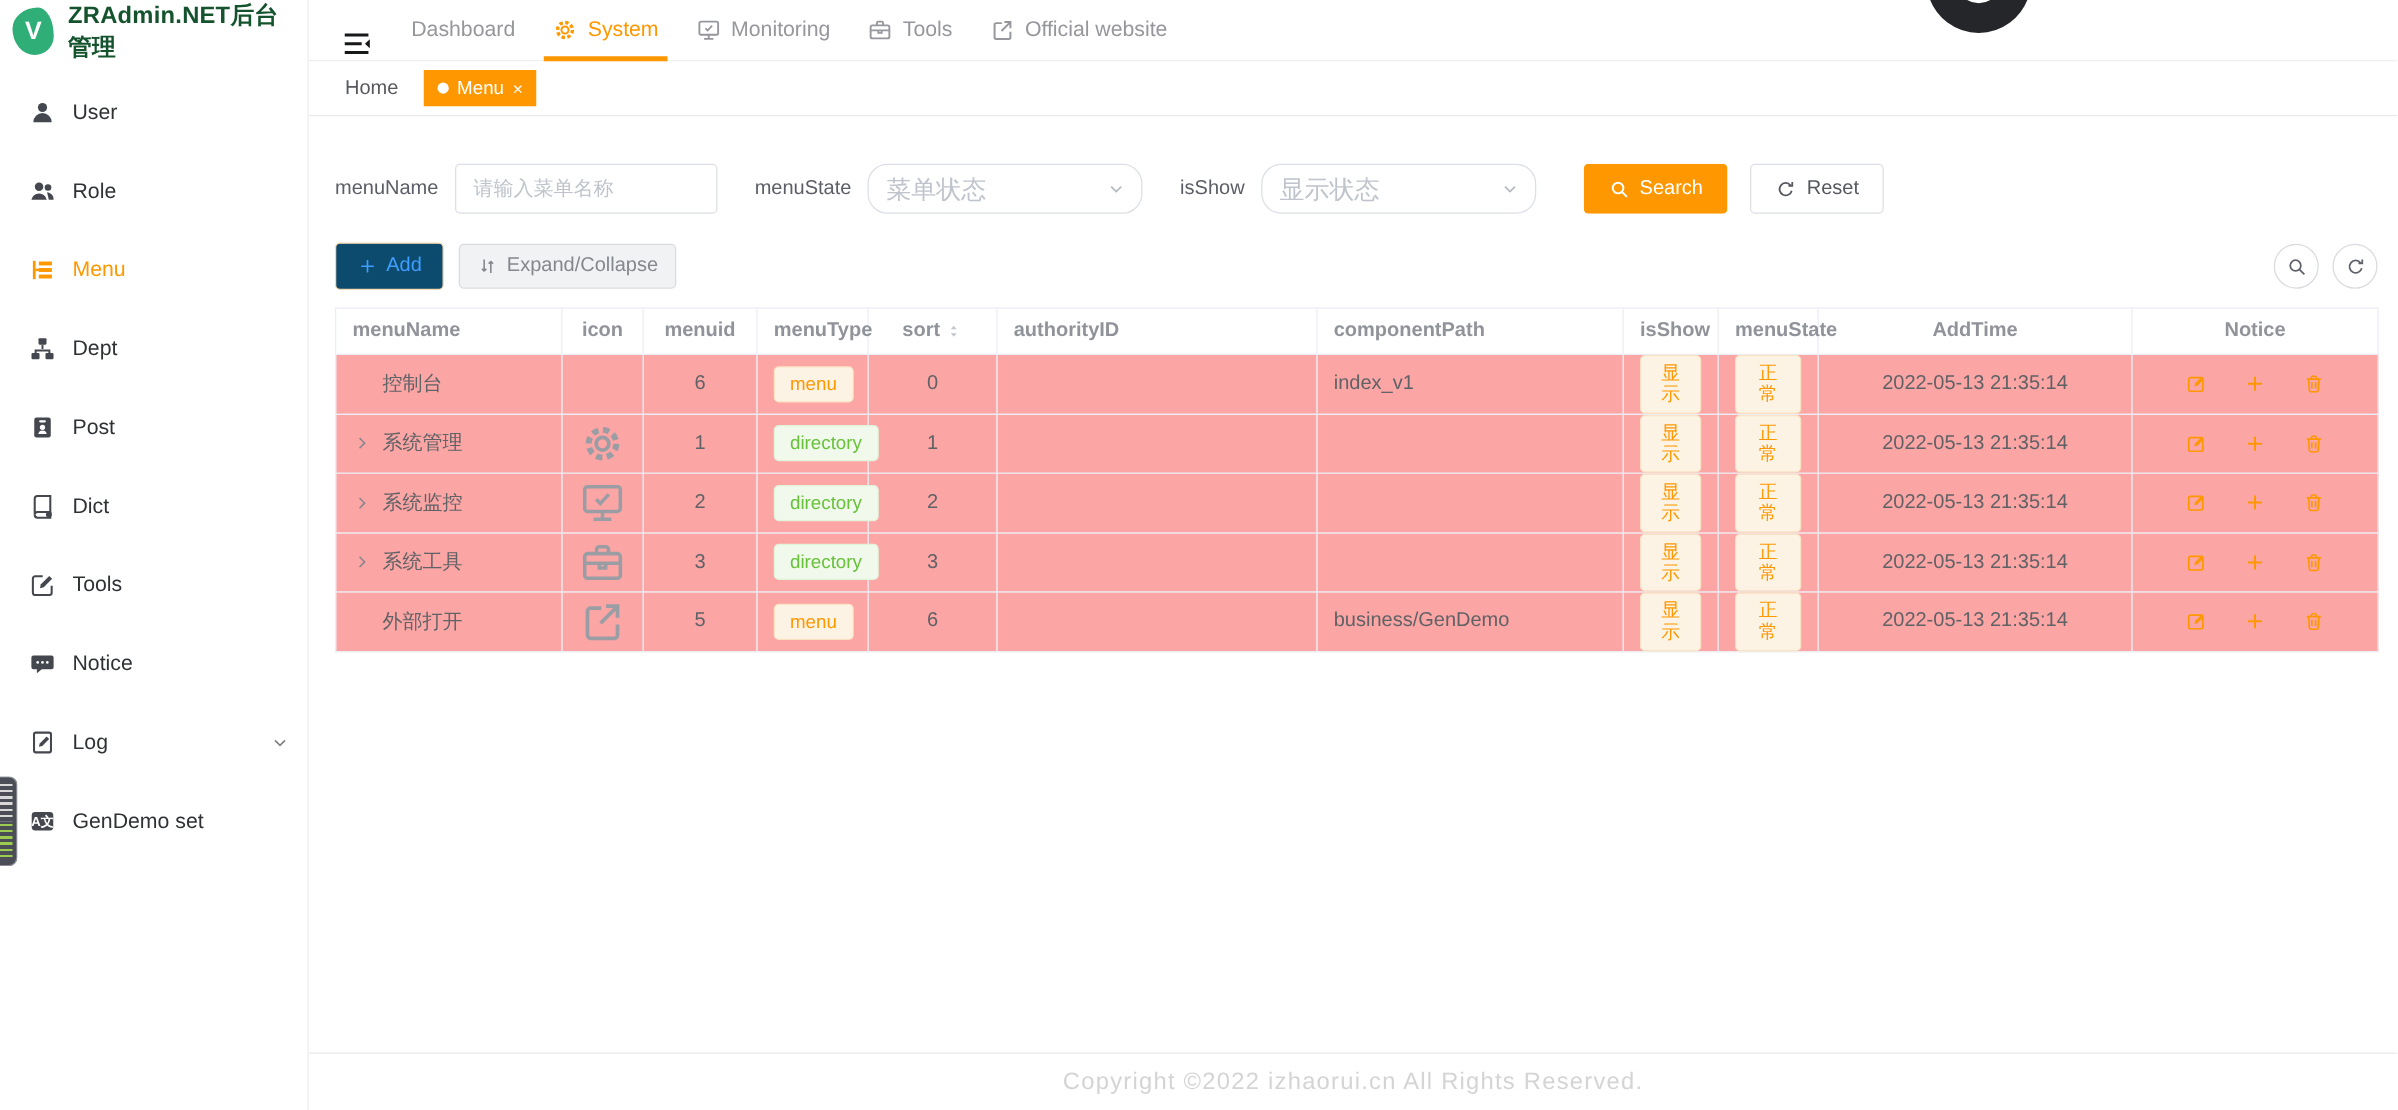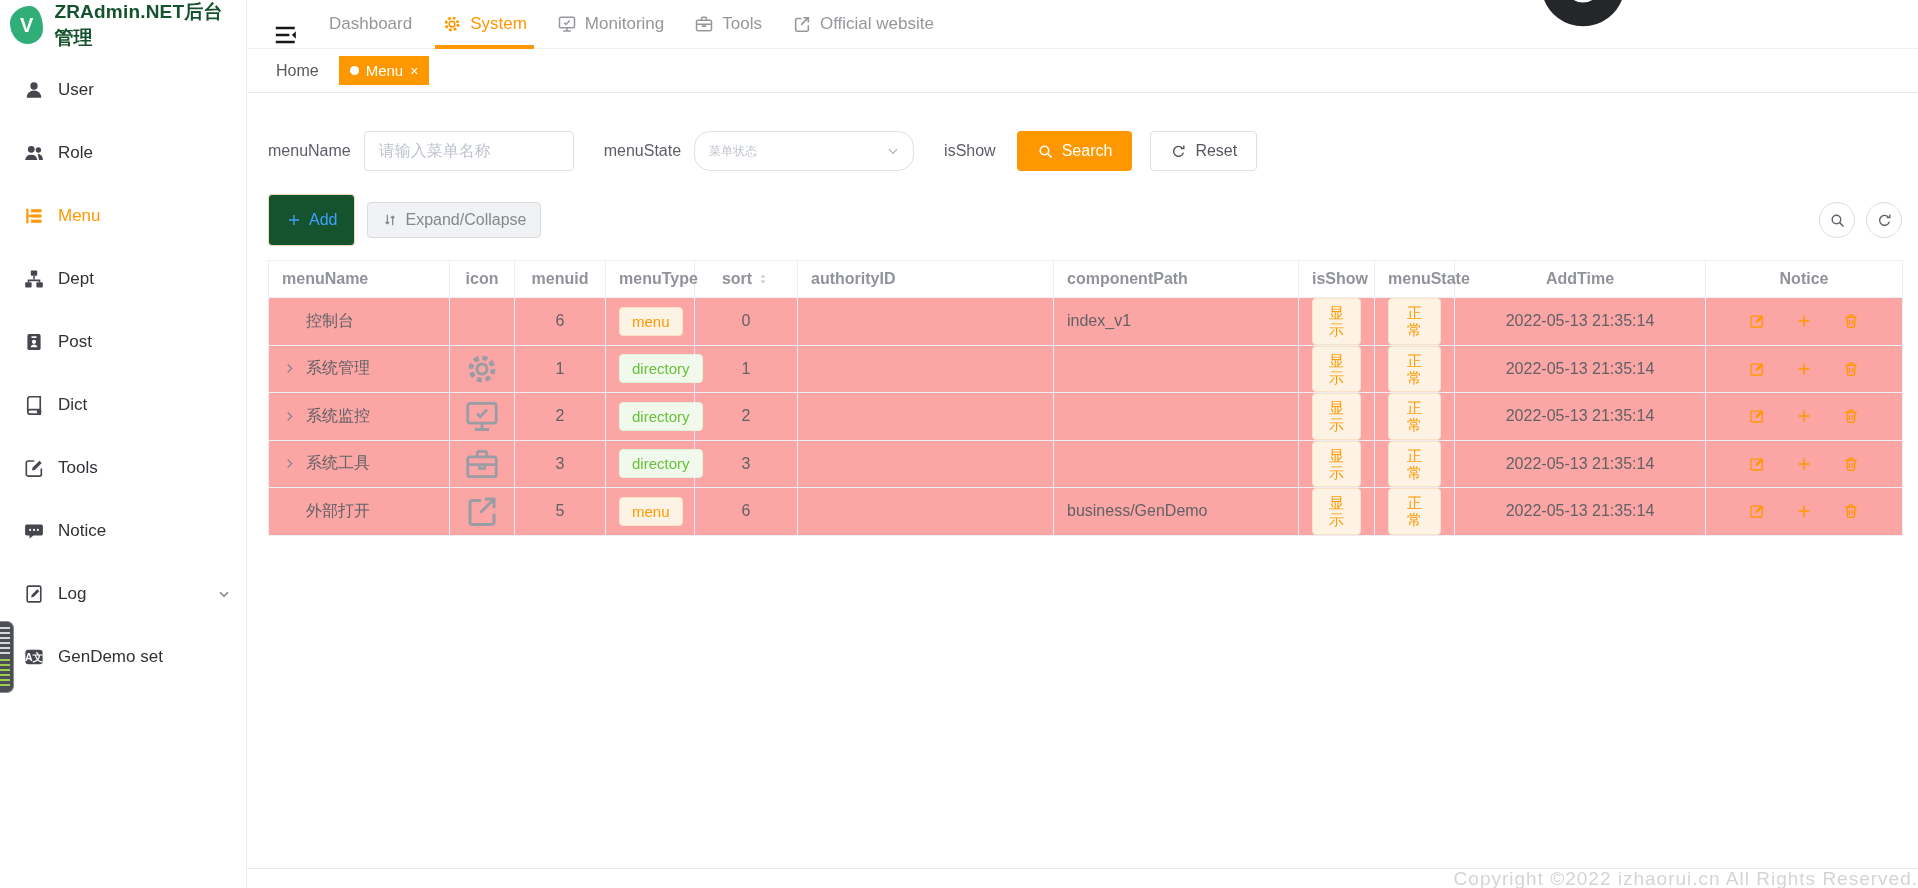--- a/index.html
+++ b/index.html
@@ -51,29 +51,29 @@
   .tag-active { display:flex; align-items:center; gap:7px; background:#ff9800; color:#fff; font-size:15px; padding:6px 11px; cursor:pointer; }
   .tag-dot { width:9px; height:9px; border-radius:50%; background:#fff; }
   .tag-x { font-size:14px; line-height:1; cursor:pointer; }
 
   
   .content { padding:20px 16px 0 21px; }
 
   .form-row { display:flex; align-items:center; margin-top:18px; }
   .f-label { font-size:16px; color:#5b5e66; margin-right:13px; }
   .f-input { width:210px; height:40px; border:1px solid #dcdfe6; border-radius:4px; display:flex; align-items:center; padding:0 14px; color:#bfc4cc; font-size:16px; background:#fff; margin-right:30px; }
-  .f-select { width:220px; height:40px; border:1px solid #dcdfe6; border-radius:16px; display:flex; align-items:center; justify-content:space-between; padding:0 12px 0 14px; color:#bfc4cc; font-size:12px; background:#fff; margin-right:30px; cursor:pointer; }
+  .f-select { width:220px; height:40px; border:1px solid #dcdfe6; border-radius:16px; display:flex; align-items:center; justify-content:space-between; padding:0 12px 0 14px; color:#bfc4cc; font-size:20px; background:#fff; margin-right:30px; cursor:pointer; }
   .f-select .sel-caret { width:16px; height:16px; color:#b4b8bf; }
   .btn { height:40px; border-radius:4px; display:flex; align-items:center; gap:8px; font-size:16px; padding:0 19px; cursor:pointer; border:1px solid transparent; }
   .btn-search { background:#ff9800; color:#fff; margin-left:8px; }
   .btn-reset { background:#fff; border-color:#dcdfe6; color:#55585f; margin-left:18px; }
   .btn svg { width:17px; height:17px; }
 
   .toolbar { display:flex; align-items:center; margin-top:23px; }
-  .btn-add { height:52px; padding:0 17px; background:#14532d; border:1px solid #f5dab1; border-radius:4px; color:#409eff; font-size:16px; display:flex; align-items:center; gap:7px; cursor:pointer; }
+  .btn-add { height:38px; padding:0 17px; background:#0c4a6e; border:1px solid #f5dab1; border-radius:4px; color:#409eff; font-size:16px; display:flex; align-items:center; gap:7px; cursor:pointer; }
   .btn-expand { height:36px; padding:0 14px; margin-left:12px; background:#f1f2f4; border:1px solid #d9dbe0; border-radius:4px; color:#84878d; font-size:16px; display:flex; align-items:center; gap:7px; cursor:pointer; }
   .btn-add svg, .btn-expand svg { width:16px; height:16px; }
   .toolbar-right { margin-left:auto; display:flex; gap:11px; }
   .circ-btn { width:36px; height:36px; border-radius:50%; border:1px solid #d9dbe0; background:#fff; display:flex; align-items:center; justify-content:center; color:#5f626a; cursor:pointer; }
   .circ-btn svg { width:17px; height:17px; }
 
   
   table.grid { margin-top:14px; border-collapse:collapse; table-layout:fixed; width:1634px; }
   .grid th { height:37px; font-size:16px; font-weight:bold; color:#909399; border:1px solid #ebeef5; background:#fff; padding:0 13px; text-align:left; }
   .grid td { height:46px; font-size:16px; color:#606266; border:1px solid #ebeef5; padding:0 13px; background:#fca5a5; }
@@ -84,21 +84,21 @@
   .badge-warn { background:#fdf3e4; border:1px solid #fae3c4; color:#ff9800; }
   .badge-green { background:#f0f9eb; border:1px solid #e1f3d8; color:#67c23a; }
   .name-cell { display:flex; align-items:center; gap:9px; }
   .row-chev { width:15px; height:15px; color:#85878c; cursor:pointer; flex:0 0 15px; }
   .row-chev.hidden { visibility:hidden; }
   .cell-icon { width:19px; height:19px; color:#9a9da3; margin:0 auto; }
   .ops { display:flex; align-items:center; justify-content:center; gap:29px; color:#ff9800; }
   .op-ic { width:18px; height:18px; color:#ff9800; cursor:pointer; }
 
   
-  .footer { position:absolute; left:0; right:0; bottom:0; height:20px; border-top:1px solid #e9e9e9; display:flex; align-items:center; justify-content:flex-end; font-size:19px; color:#d4d4d4; letter-spacing:1px; background:#fff; }
+  .footer { position:absolute; left:0; right:0; bottom:0; height:46px; border-top:1px solid #e9e9e9; display:flex; align-items:center; justify-content:center; font-size:19px; color:#d4d4d4; letter-spacing:1px; background:#fff; }
 </style>
 </head>
 <body>
 
 <aside class="sidebar">
   <div class="logo-row">
     <div class="logo-blob">
         <span>V</span>
       </div>
     <div class="logo-title">ZRAdmin.NET后台管理</div>
@@ -354,20 +354,28 @@
       <div class="f-select">
         <span>菜单状态</span>
         <span class="sel-caret">
             <svg viewBox="0 0 24 24">
               <path d="M6 9.5l6 6 6-6" fill="none" stroke="currentColor" stroke-width="2"></path>
             </svg>
           </span>
       </div>
 
       <span class="f-label">isShow</span>
+      <div class="f-select">
+        <span>显示状态</span>
+        <span class="sel-caret">
+            <svg viewBox="0 0 24 24">
+              <path d="M6 9.5l6 6 6-6" fill="none" stroke="currentColor" stroke-width="2"></path>
+            </svg>
+          </span>
+      </div>
 
       <button class="btn btn-search">
         <svg viewBox="0 0 24 24">
             <circle cx="10.5" cy="10.5" r="6" fill="none" stroke="#fff" stroke-width="2.2"></circle>
             <path d="M15 15l5.5 5.5" stroke="#fff" stroke-width="2.2"></path>
           </svg>
         <span>Search</span>
       </button>
       <button class="btn btn-reset">
         <svg viewBox="0 0 24 24">

